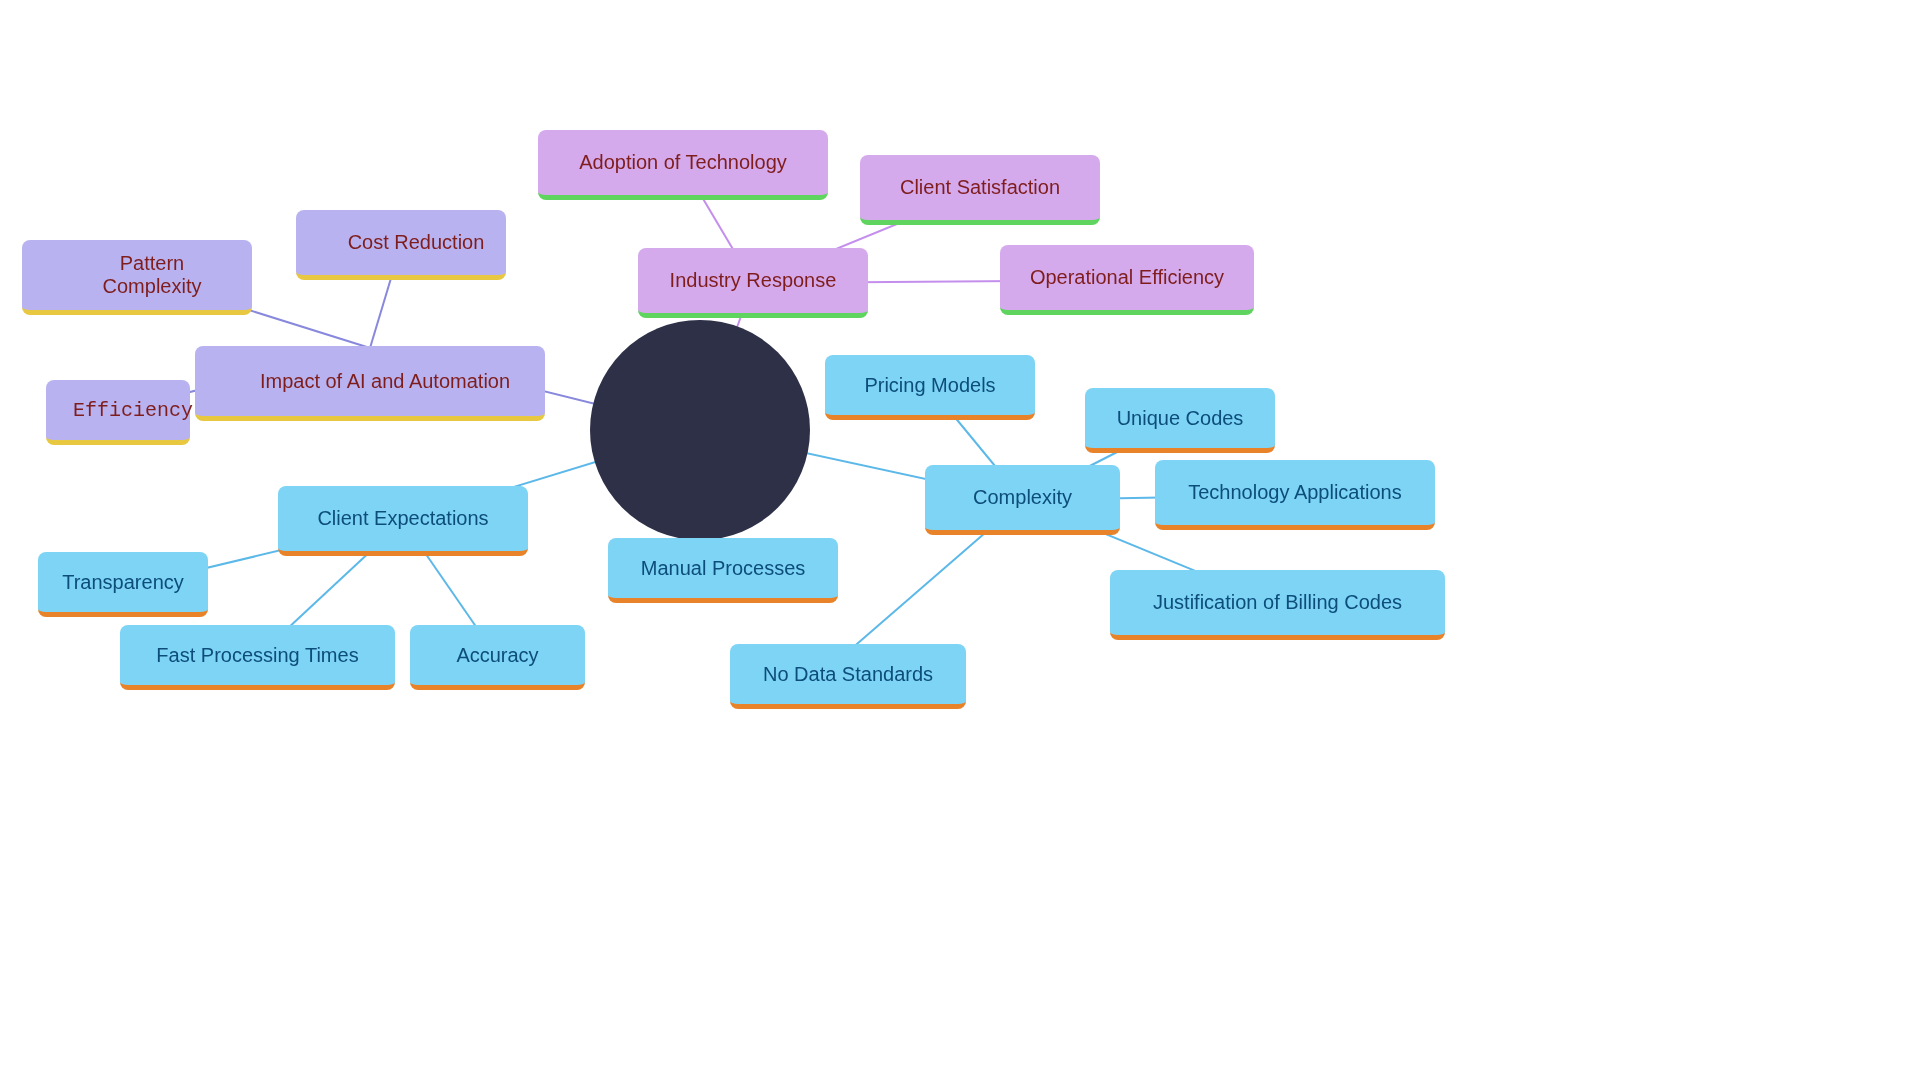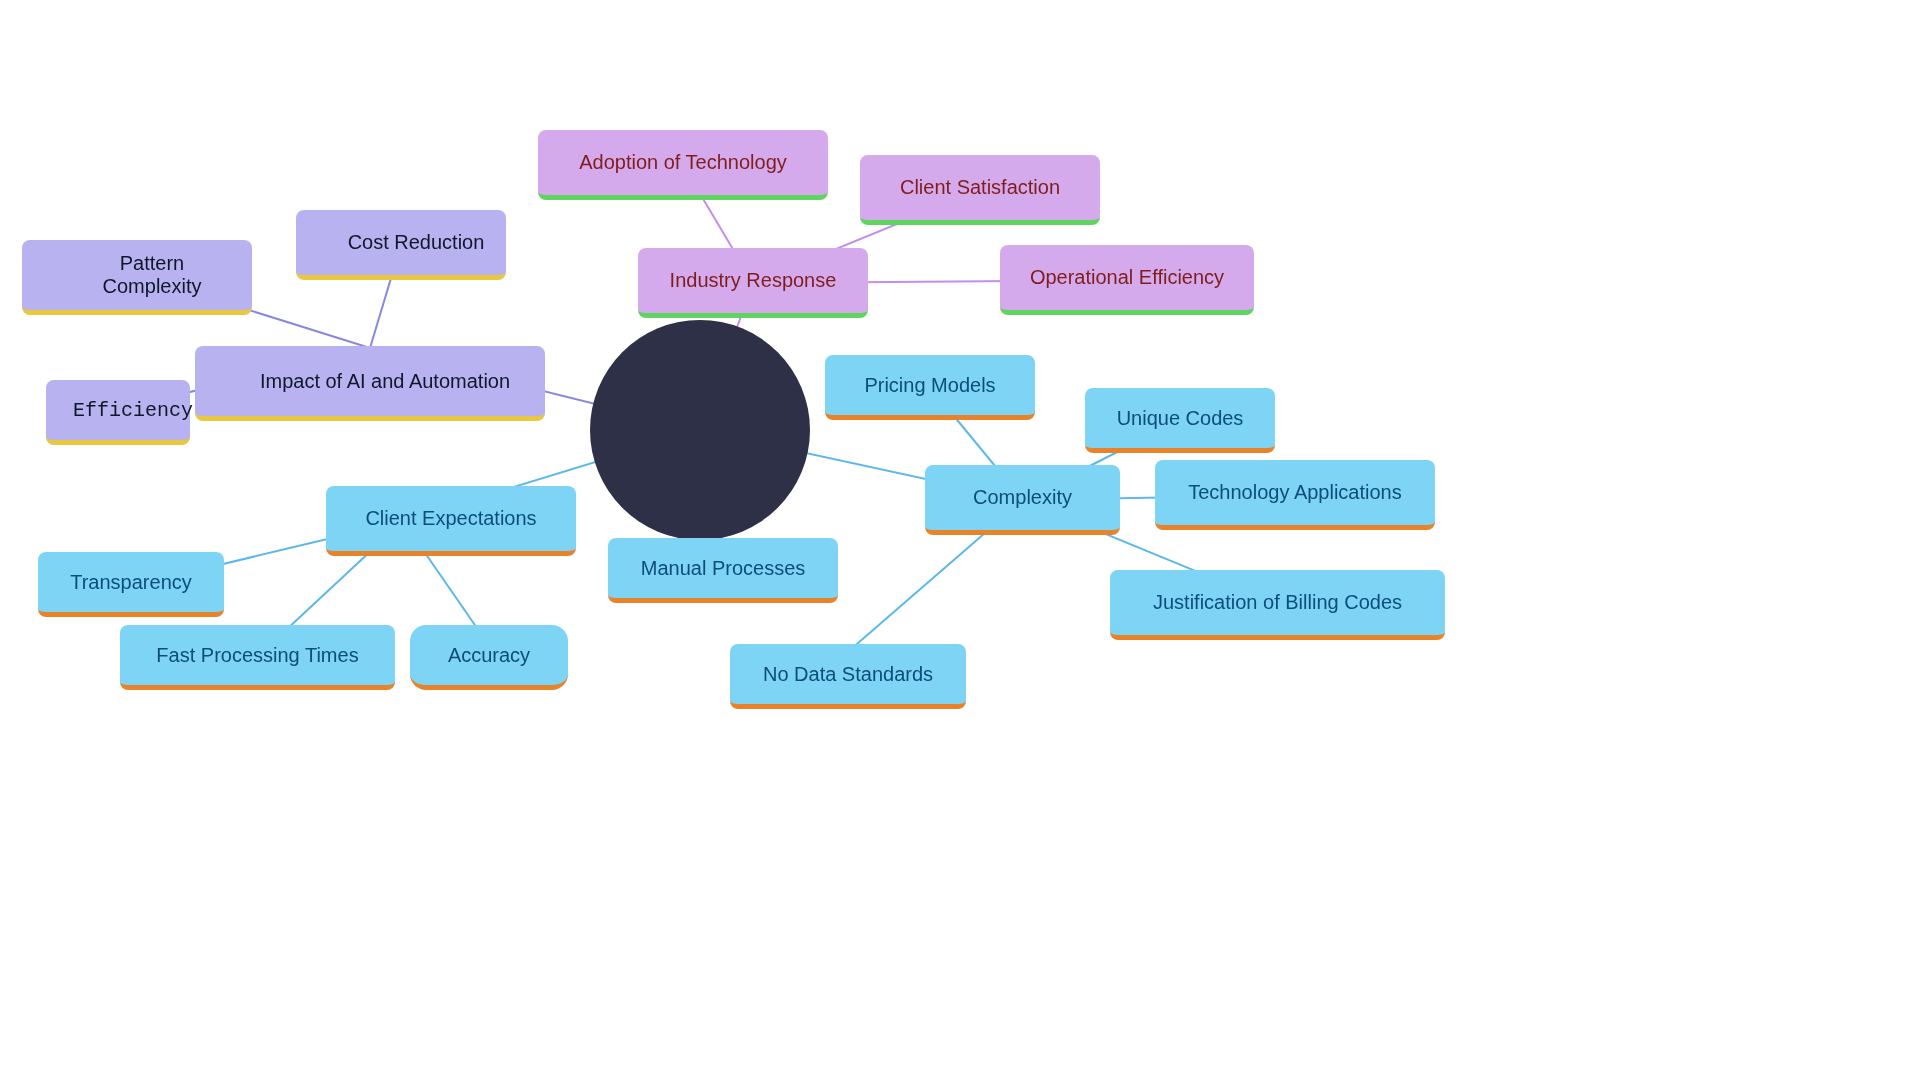--- a/index.html
+++ b/index.html
@@ -43,21 +43,21 @@
       justify-content: center;
       text-align: center;
       font-size: 20px;
       font-weight: 500;
       z-index: 10;
       padding: 12px 18px;
       border-bottom: 5px solid transparent;
     }
     .node-purple {
       background: #b8b3f0;
-      color: #0f172a;
+      color: #7f1d1d;
       border-bottom-color: #e8c840;
       padding-left: 48px;
     }
     .node-purple-light {
       background: #d4aaec;
       color: #7f1d1d;
       border-bottom-color: #5fd45f;
     }
     .node-blue {
       background: #7dd4f5;
@@ -103,17 +103,17 @@
     <div class="node node-purple" style="left: 22px; top: 240px; width: 230px; min-height: 70px;">Pattern Complexity</div>
     <div class="node node-purple" style="left: 195px; top: 310px; width: 350px; min-height: 75px; margin-top: 36px;">Impact of AI and Automation</div>
     <div class="node node-purple" style="left: 46px; top: 380px; width: 144px; min-height: 65px; font-family: Liberation Mono, monospace;">Efficiency</div>
     <div class="node node-blue" style="left: 825px; top: 355px; width: 210px; min-height: 65px;">Pricing Models</div>
     <div class="node node-blue" style="left: 1085px; top: 388px; width: 190px; min-height: 65px;">Unique Codes</div>
     <div class="node node-blue" style="left: 925px; top: 465px; width: 195px; min-height: 70px;">Complexity</div>
     <div class="node node-blue" style="left: 1155px; top: 460px; width: 280px; min-height: 70px;">Technology Applications</div>
     <div class="node node-blue" style="left: 608px; top: 538px; width: 230px; min-height: 65px;">Manual Processes</div>
     <div class="node node-blue" style="left: 1110px; top: 570px; width: 335px; min-height: 70px;">Justification of Billing Codes</div>
     <div class="node node-blue" style="left: 730px; top: 618px; width: 236px; min-height: 65px; margin-top: 26px;">No Data Standards</div>
-    <div class="node node-blue" style="left: 278px; top: 486px; width: 250px; min-height: 70px; margin-left: 48px;">Client Expectations</div>
-    <div class="node node-blue" style="left: 38px; top: 552px; width: 186px; min-height: 65px;">Transparency</div>
+    <div class="node node-blue" style="left: 278px; top: 486px; width: 250px; min-height: 70px;">Client Expectations</div>
+    <div class="node node-blue" style="left: 38px; top: 552px; width: 170px; min-height: 65px;">Transparency</div>
     <div class="node node-blue" style="left: 120px; top: 625px; width: 275px; min-height: 65px;">Fast Processing Times</div>
-    <div class="node node-blue" style="left: 410px; top: 625px; width: 158px; min-height: 65px; border-radius: 16px;">Accuracy</div>
+    <div class="node node-blue" style="left: 410px; top: 625px; width: 175px; min-height: 65px;">Accuracy</div>
   </div>
 
 </body></html>

